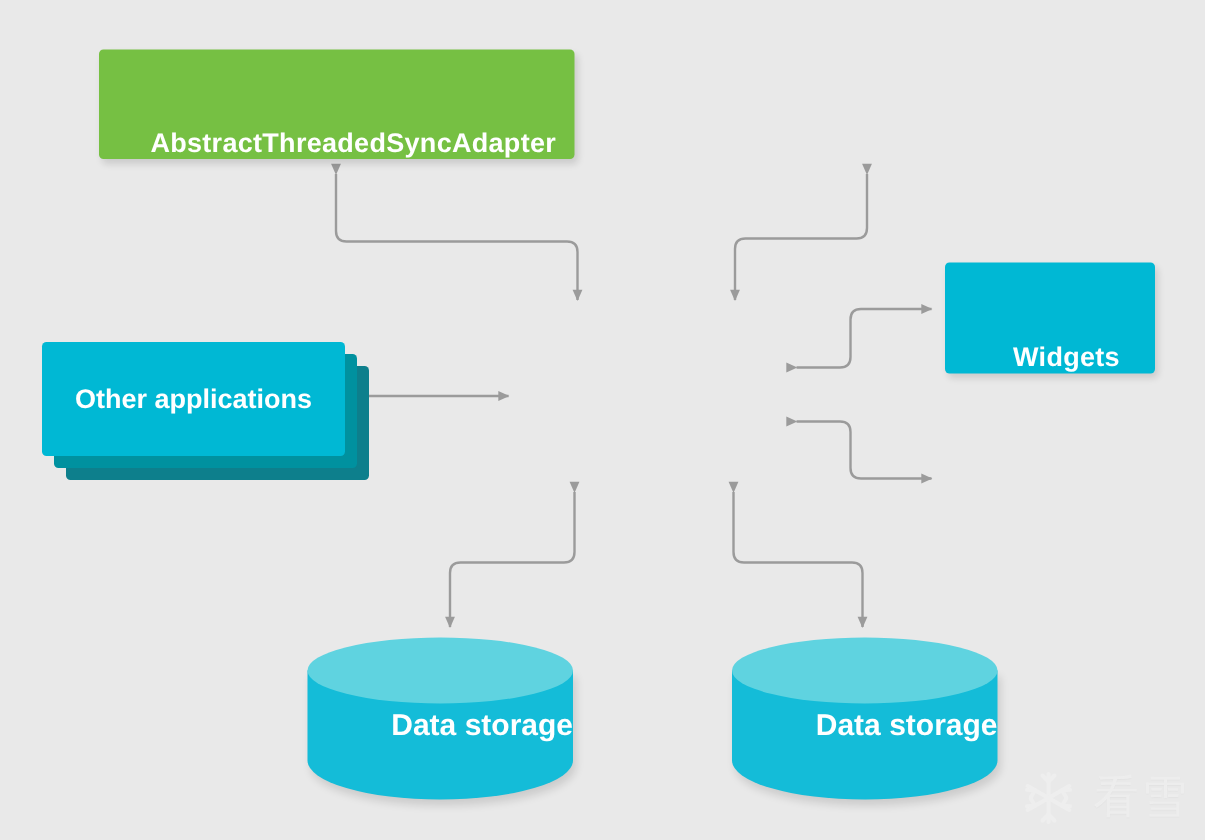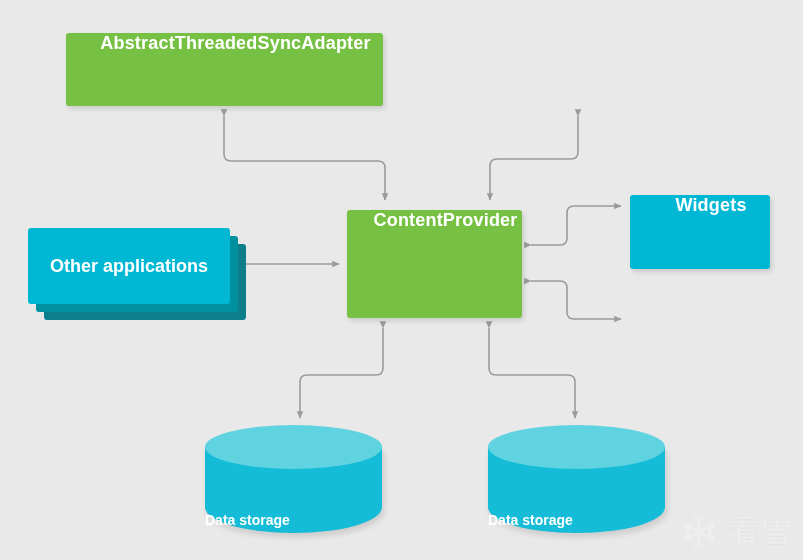--- a/index.html
+++ b/index.html
@@ -11,21 +11,21 @@
     position: relative;
     width: 803px;
     height: 560px;
     background: #e9e9e9;
     overflow: hidden;
     font-family: "Liberation Sans", sans-serif;
   }
   .node {
     position: absolute;
     display: flex;
-    align-items: flex-start;
+    align-items: flex-end;
     justify-content: center;
     color: #ffffff;
     font-size: 18px;
     font-weight: bold;
     letter-spacing: 0.2px;
     text-align: center;
     border-radius: 3px;
     box-shadow: 2px 3px 5px rgba(0,0,0,0.13);
     box-sizing: border-box;
     user-select: none;
@@ -65,25 +65,24 @@
   .cyl .top {
     position: absolute;
     left: 0; right: 0;
     top: 0;
     background: #5fd3e0;
     border-radius: 50% / 50%;
   }
   .cyl .label {
     position: absolute;
     left: 0; right: 0;
-    text-align: left;
+    text-align: right;
     color: #ffffff;
-    font-size: 14px;
+    font-size: 20px;
     font-weight: bold;
-    margin-top: 39px;
   }
 
   svg.links {
     position: absolute;
     left: 0; top: 0;
     width: 803px;
     height: 560px;
     pointer-events: none;
   }
   .lk {
@@ -136,33 +135,30 @@
     <path class="lk" d="M 383,328 L 383,368 Q 383,375 376,375 L 307,375 Q 300,375 300,382 L 300,418" marker-start="url(#ah)" marker-end="url(#ah)"></path>
 
     <path class="lk" d="M 489,328 L 489,368 Q 489,375 496,375 L 568,375 Q 575,375 575,382 L 575,418" marker-start="url(#ah)" marker-end="url(#ah)"></path>
   </svg>
 
   <div class="node green" style="left:66px; top:33px; width:317px; height:73px;">
     <span>AbstractThreadedSyncAdapter</span>
   </div>
 
 
-  <div class="node green" style="left:347px; top:210px; width:175px; height:108px;">
-    <span>ContentProvider</span>
-  </div>
 
   <div class="stack" style="left:28px; top:228px; width:194px; height:92px;">
     <div class="layer back2" style="left:16px; top:16px; width:202px; height:76px;"></div>
     <div class="layer back1" style="left:8px; top:8px; width:202px; height:76px;"></div>
     <div class="layer front" style="left:0px; top:0px; width:202px; height:76px;">
       <span>Other applications</span>
     </div>
   </div>
 
-  <div class="node cyan" style="left:630px; top:175px; width:140px; height:74px;margin-top:20px;">
+  <div class="node cyan" style="left:630px; top:175px; width:140px; height:74px;">
     <span>Widgets</span>
   </div>
 
 
   <div class="cyl" style="left:205px; top:425px; width:177px; height:108px;">
     <div class="body" style="top:22px; height:86px;"></div>
     <div class="top" style="height:44px;"></div>
     <div class="label" style="top:48px;">Data storage</div>
   </div>
 

